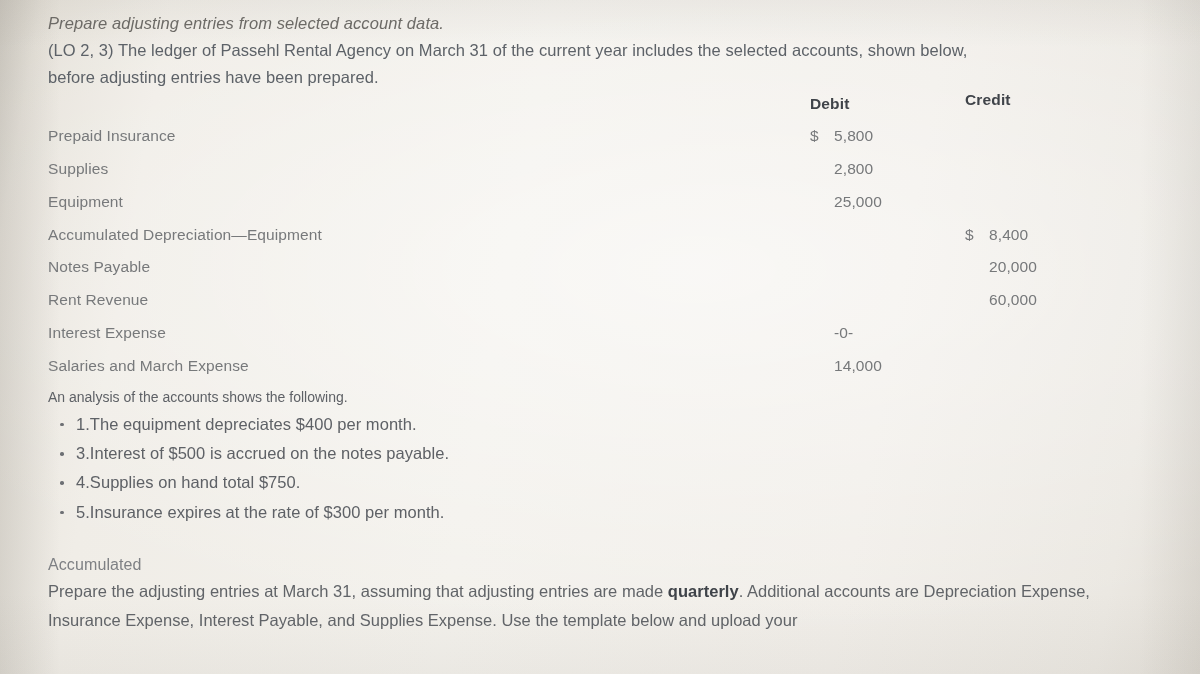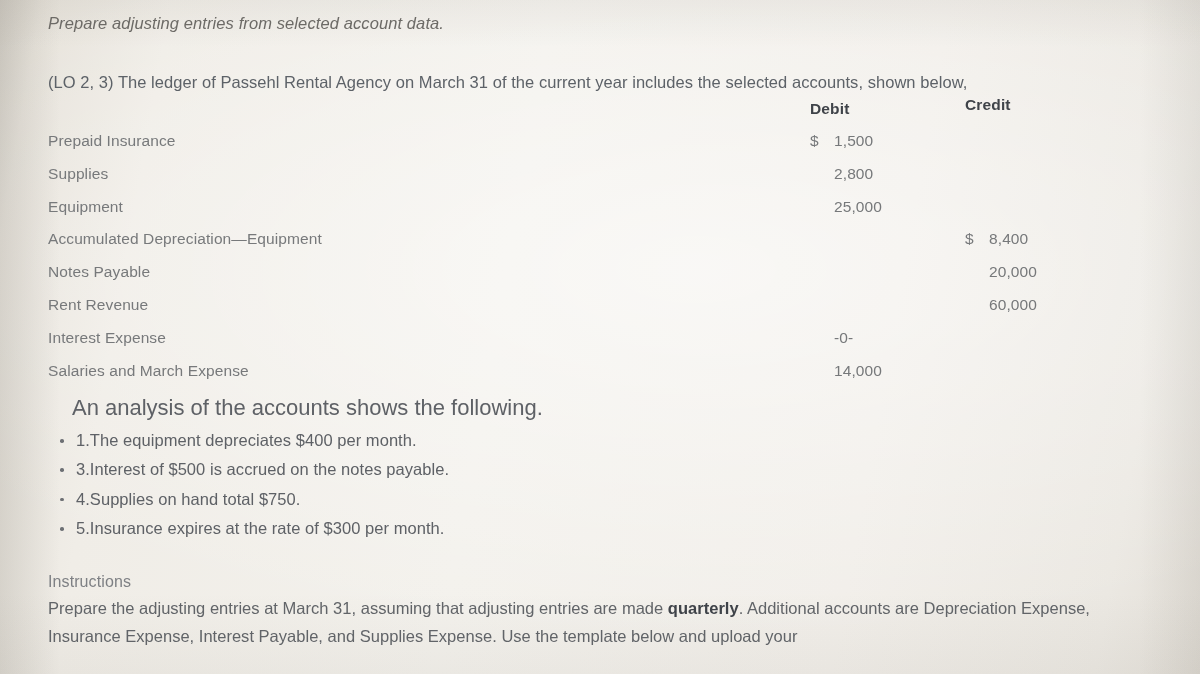--- a/index.html
+++ b/index.html
@@ -50,21 +50,20 @@
     color: #6c6a66;
     line-height: 1.62;
     letter-spacing: .1px;
   }
   .intro-body {
     font-size: 16.5px;
     color: #5d6268;
     line-height: 1.65;
     max-width: 1100px;
     letter-spacing: .05px;
-    margin-top: 32px;
   }
 
   
   .ledger {
     width: 1060px;
     border-collapse: collapse;
     table-layout: fixed;
   }
   .ledger col.c-name   { width: 760px; }
   .ledger col.c-debit  { width: 155px; }
@@ -94,25 +93,24 @@
 
   .amt-inner { display: inline-block; }
   .cur {
     display: inline-block;
     width: 24px;
   }
   .amt-pad { padding-left: 24px; }
 
   
   .analysis {
-    font-size: 22px;
+    font-size: 14px;
     color: #5e6166;
     line-height: 1.45;
     margin-top: 5px;
-    margin-left: 24px;
   }
   ul.facts {
     list-style: none;
     margin: 2px 0 16px 0;
     padding: 0;
   }
   ul.facts li {
     position: relative;
     font-size: 16.5px;
     color: #5e6166;
@@ -149,38 +147,39 @@
   .instructions-body b { color: #3f4349; font-weight: bold; }
 </style>
 </head>
 <body>
 
 <div class="page">
   <div class="content">
 
     <div class="intro-italic">Prepare adjusting entries from selected account data.</div>
     <div class="intro-body">(LO 2, 3) The ledger of Passehl Rental Agency on March 31 of the current year includes the selected accounts, shown below,</div>
+    <div class="intro-body">before adjusting entries have been prepared.</div>
 
     <table class="ledger">
       <colgroup>
         <col class="c-name">
           <col class="c-debit">
           <col class="c-credit">
       </colgroup>
       <thead>
         <tr>
           <th></th>
           <th class="h-debit">Debit</th>
           <th class="h-credit">Credit</th>
         </tr>
       </thead>
       <tbody>
         <tr>
           <td class="acct">Prepaid Insurance</td>
-          <td class="amt"><span class="amt-inner"><span class="cur">$</span><span>1,500</span></span></td>
+          <td class="amt"><span class="amt-inner"><span class="cur">$</span><span>5,800</span></span></td>
           <td class="amt"><span class="amt-inner amt-pad"><span></span></span></td>
         </tr>
         <tr>
           <td class="acct">Supplies</td>
           <td class="amt"><span class="amt-inner amt-pad"><span>2,800</span></span></td>
           <td class="amt"><span class="amt-inner amt-pad"><span></span></span></td>
         </tr>
         <tr>
           <td class="acct">Equipment</td>
           <td class="amt"><span class="amt-inner amt-pad"><span>25,000</span></span></td>
@@ -217,18 +216,18 @@
     <div class="analysis">An analysis of the accounts shows the following.</div>
 
     <ul class="facts">
       <li>1.The equipment depreciates $400 per month.</li>
       <li>3.Interest of $500 is accrued on the notes payable.</li>
       <li>4.Supplies on hand total $750.</li>
       <li>5.Insurance expires at the rate of $300 per month.</li>
     </ul>
 
     <div class="instructions-wrap">
-      <div class="instructions-title">Instructions</div>
+      <div class="instructions-title">Accumulated</div>
       <div class="instructions-body"><span>Prepare the adjusting entries at March 31, assuming that adjusting entries are made </span><b>quarterly</b><span>. Additional accounts are Depreciation Expense, Insurance Expense, Interest Payable, and Supplies Expense. Use the template below and upload your</span></div>
     </div>
 
   </div>
 </div>
 
 </body></html>

